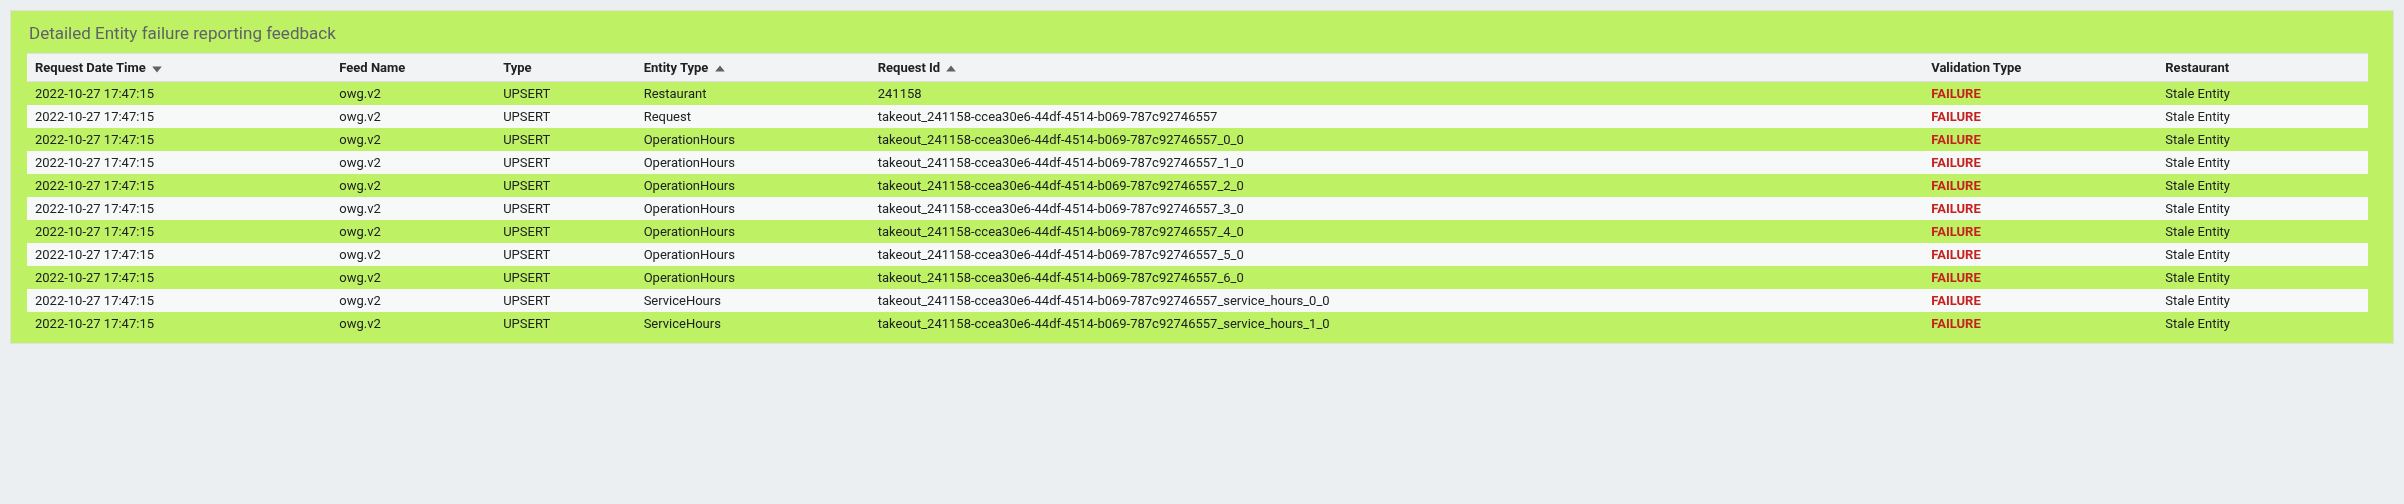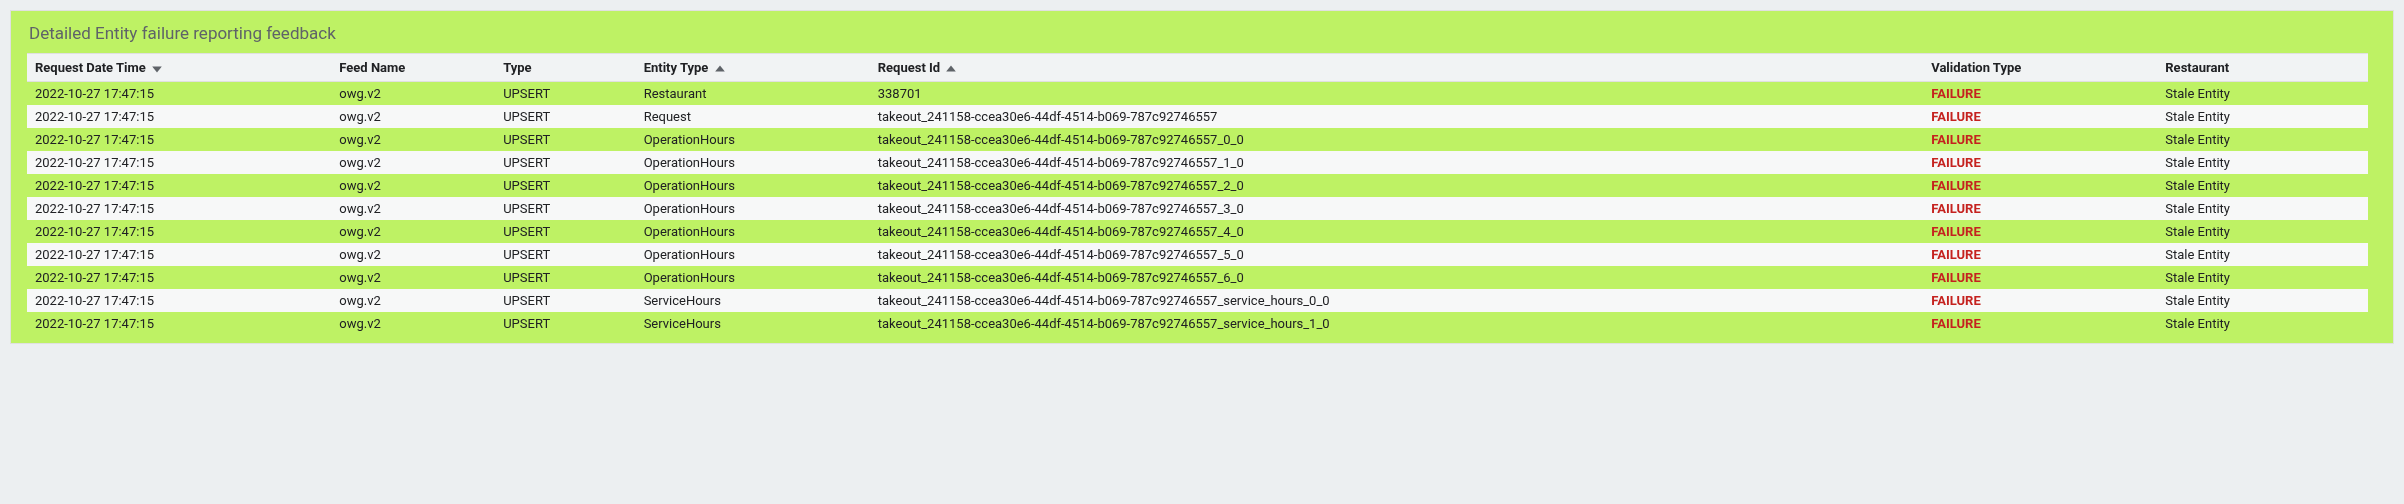--- a/index.html
+++ b/index.html
@@ -75,21 +75,21 @@
             <span>Restaurant</span>
           </th>
         </tr>
       </thead>
       <tbody id="tbody">
           <tr>
             <td>2022-10-27 17:47:15</td>
             <td>owg.v2</td>
             <td>UPSERT</td>
             <td>Restaurant</td>
-            <td>338701</td>
+            <td>241158</td>
             <td class="failure">FAILURE</td>
             <td>Stale Entity</td>
           </tr>
           <tr>
             <td>2022-10-27 17:47:15</td>
             <td>owg.v2</td>
             <td>UPSERT</td>
             <td>Request</td>
             <td>takeout_241158-ccea30e6-44df-4514-b069-787c92746557</td>
             <td class="failure">FAILURE</td>

